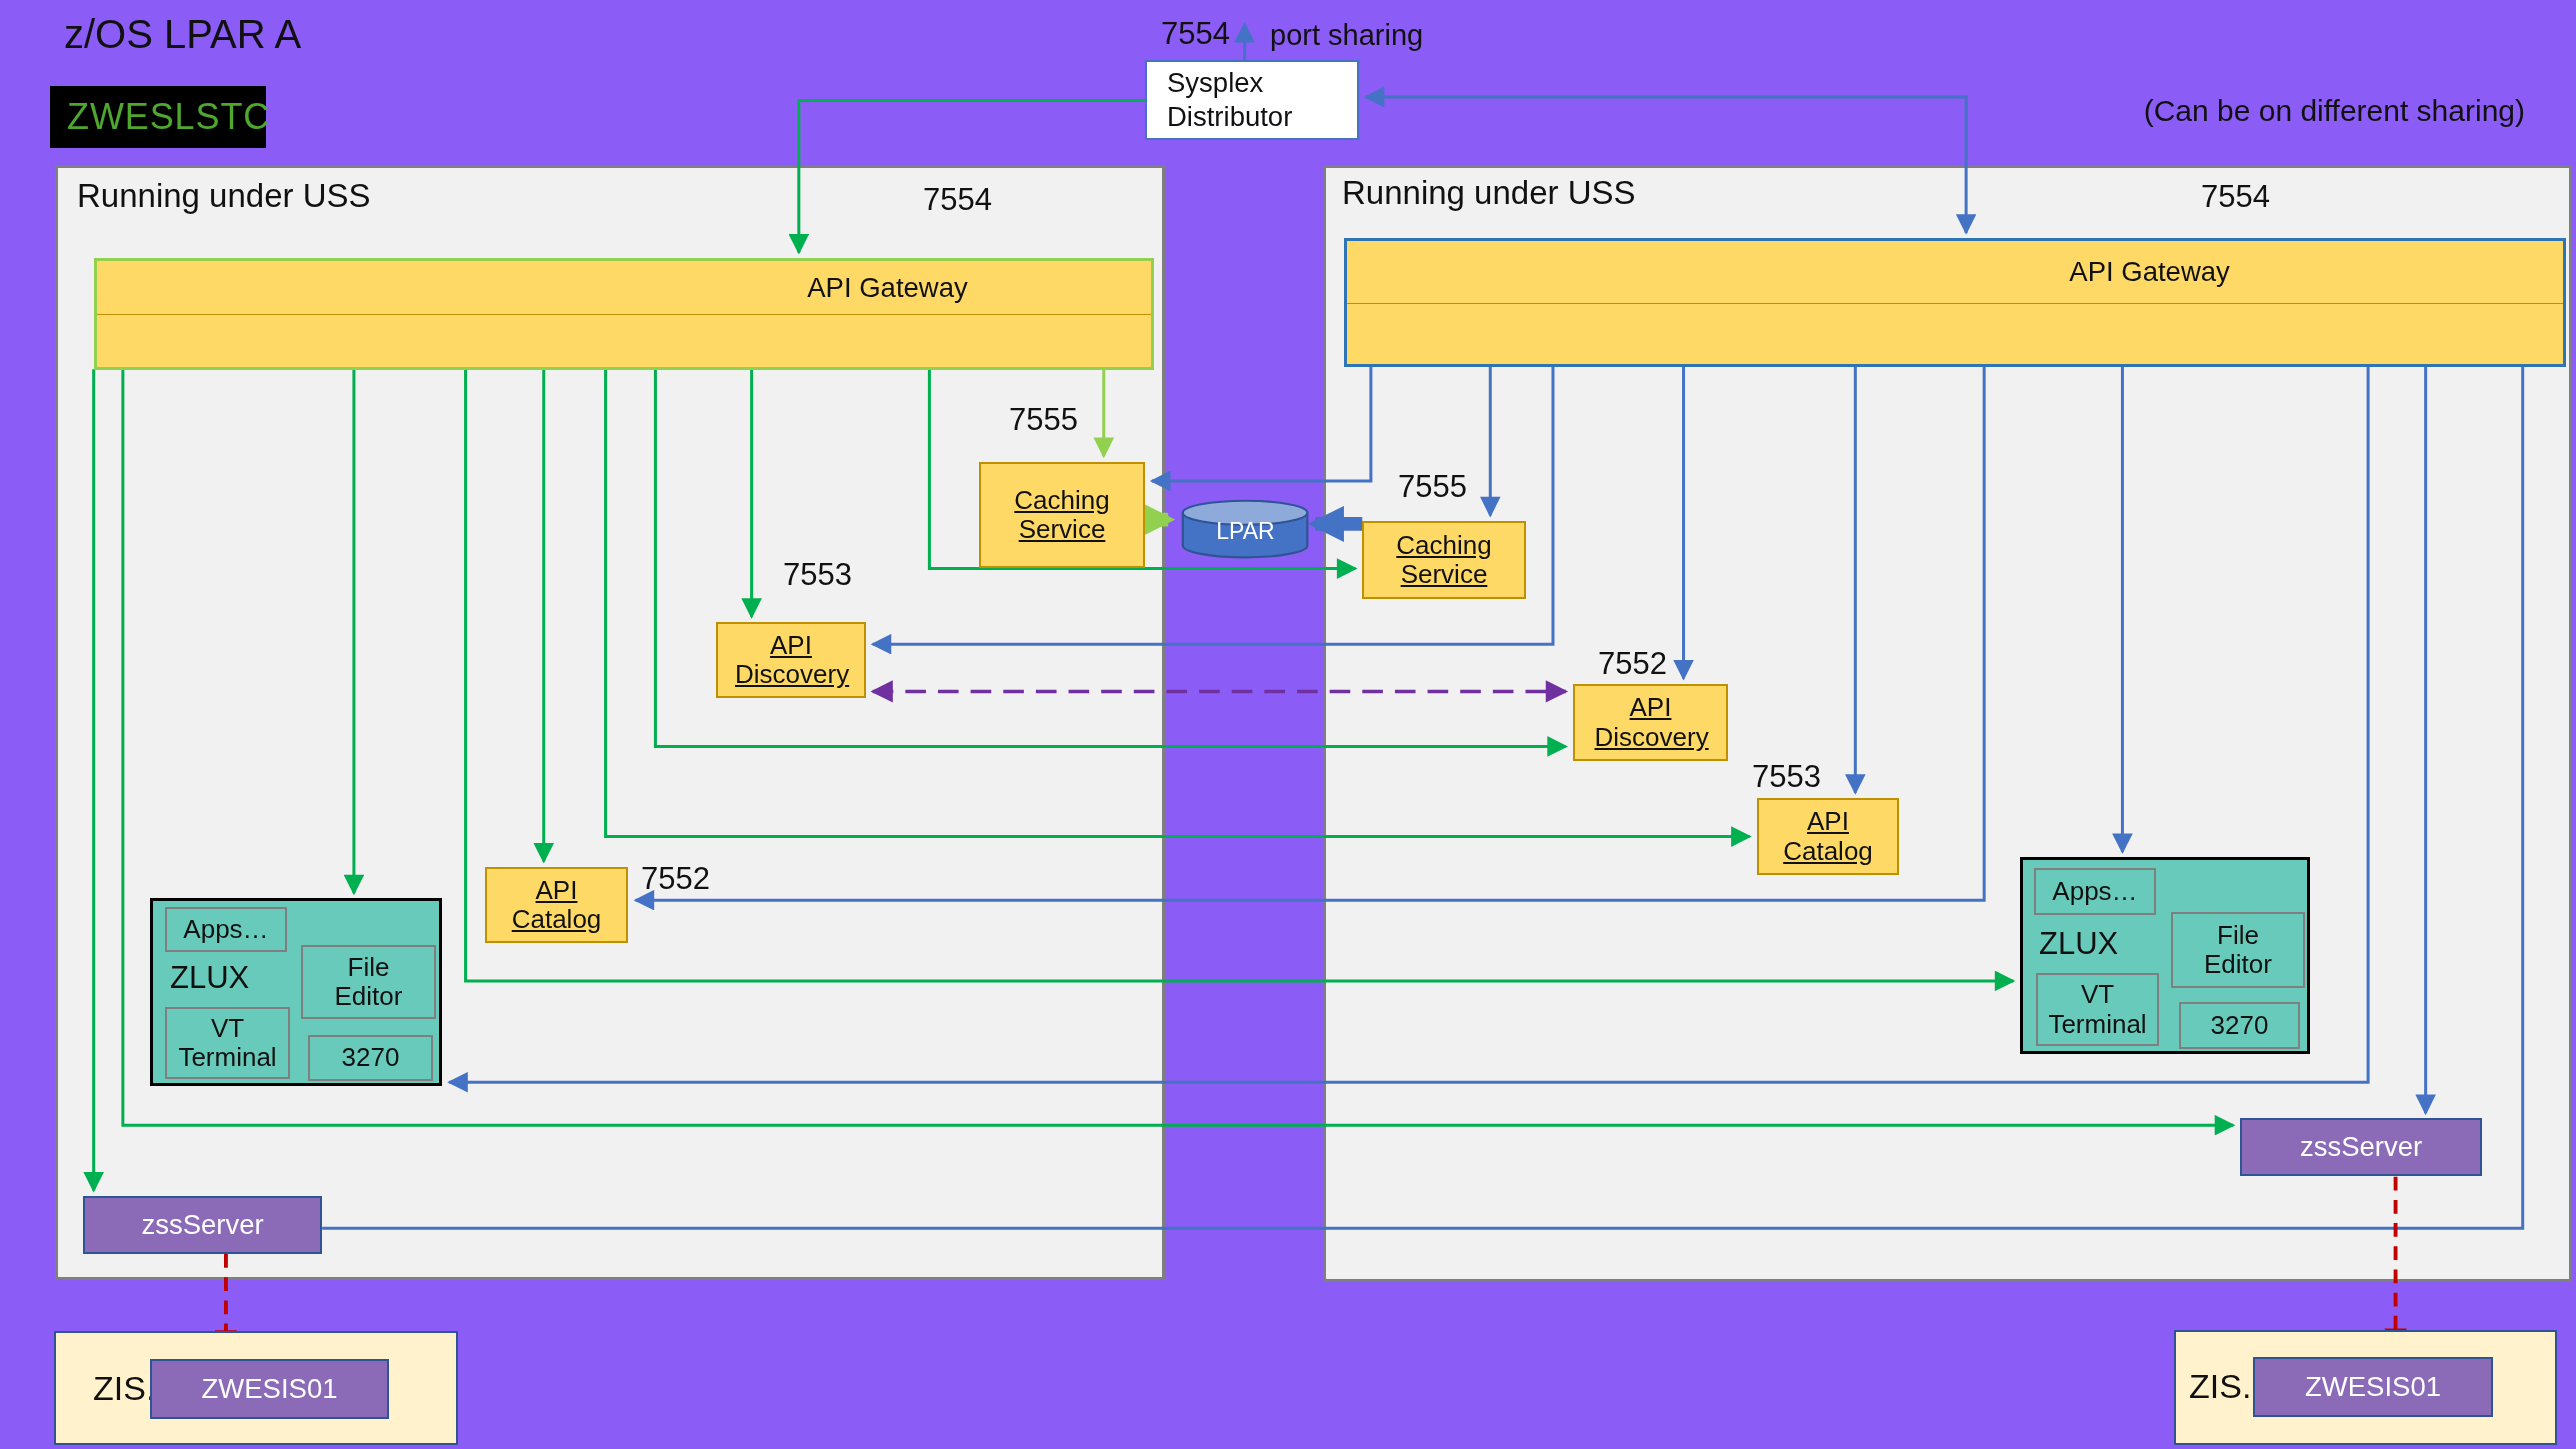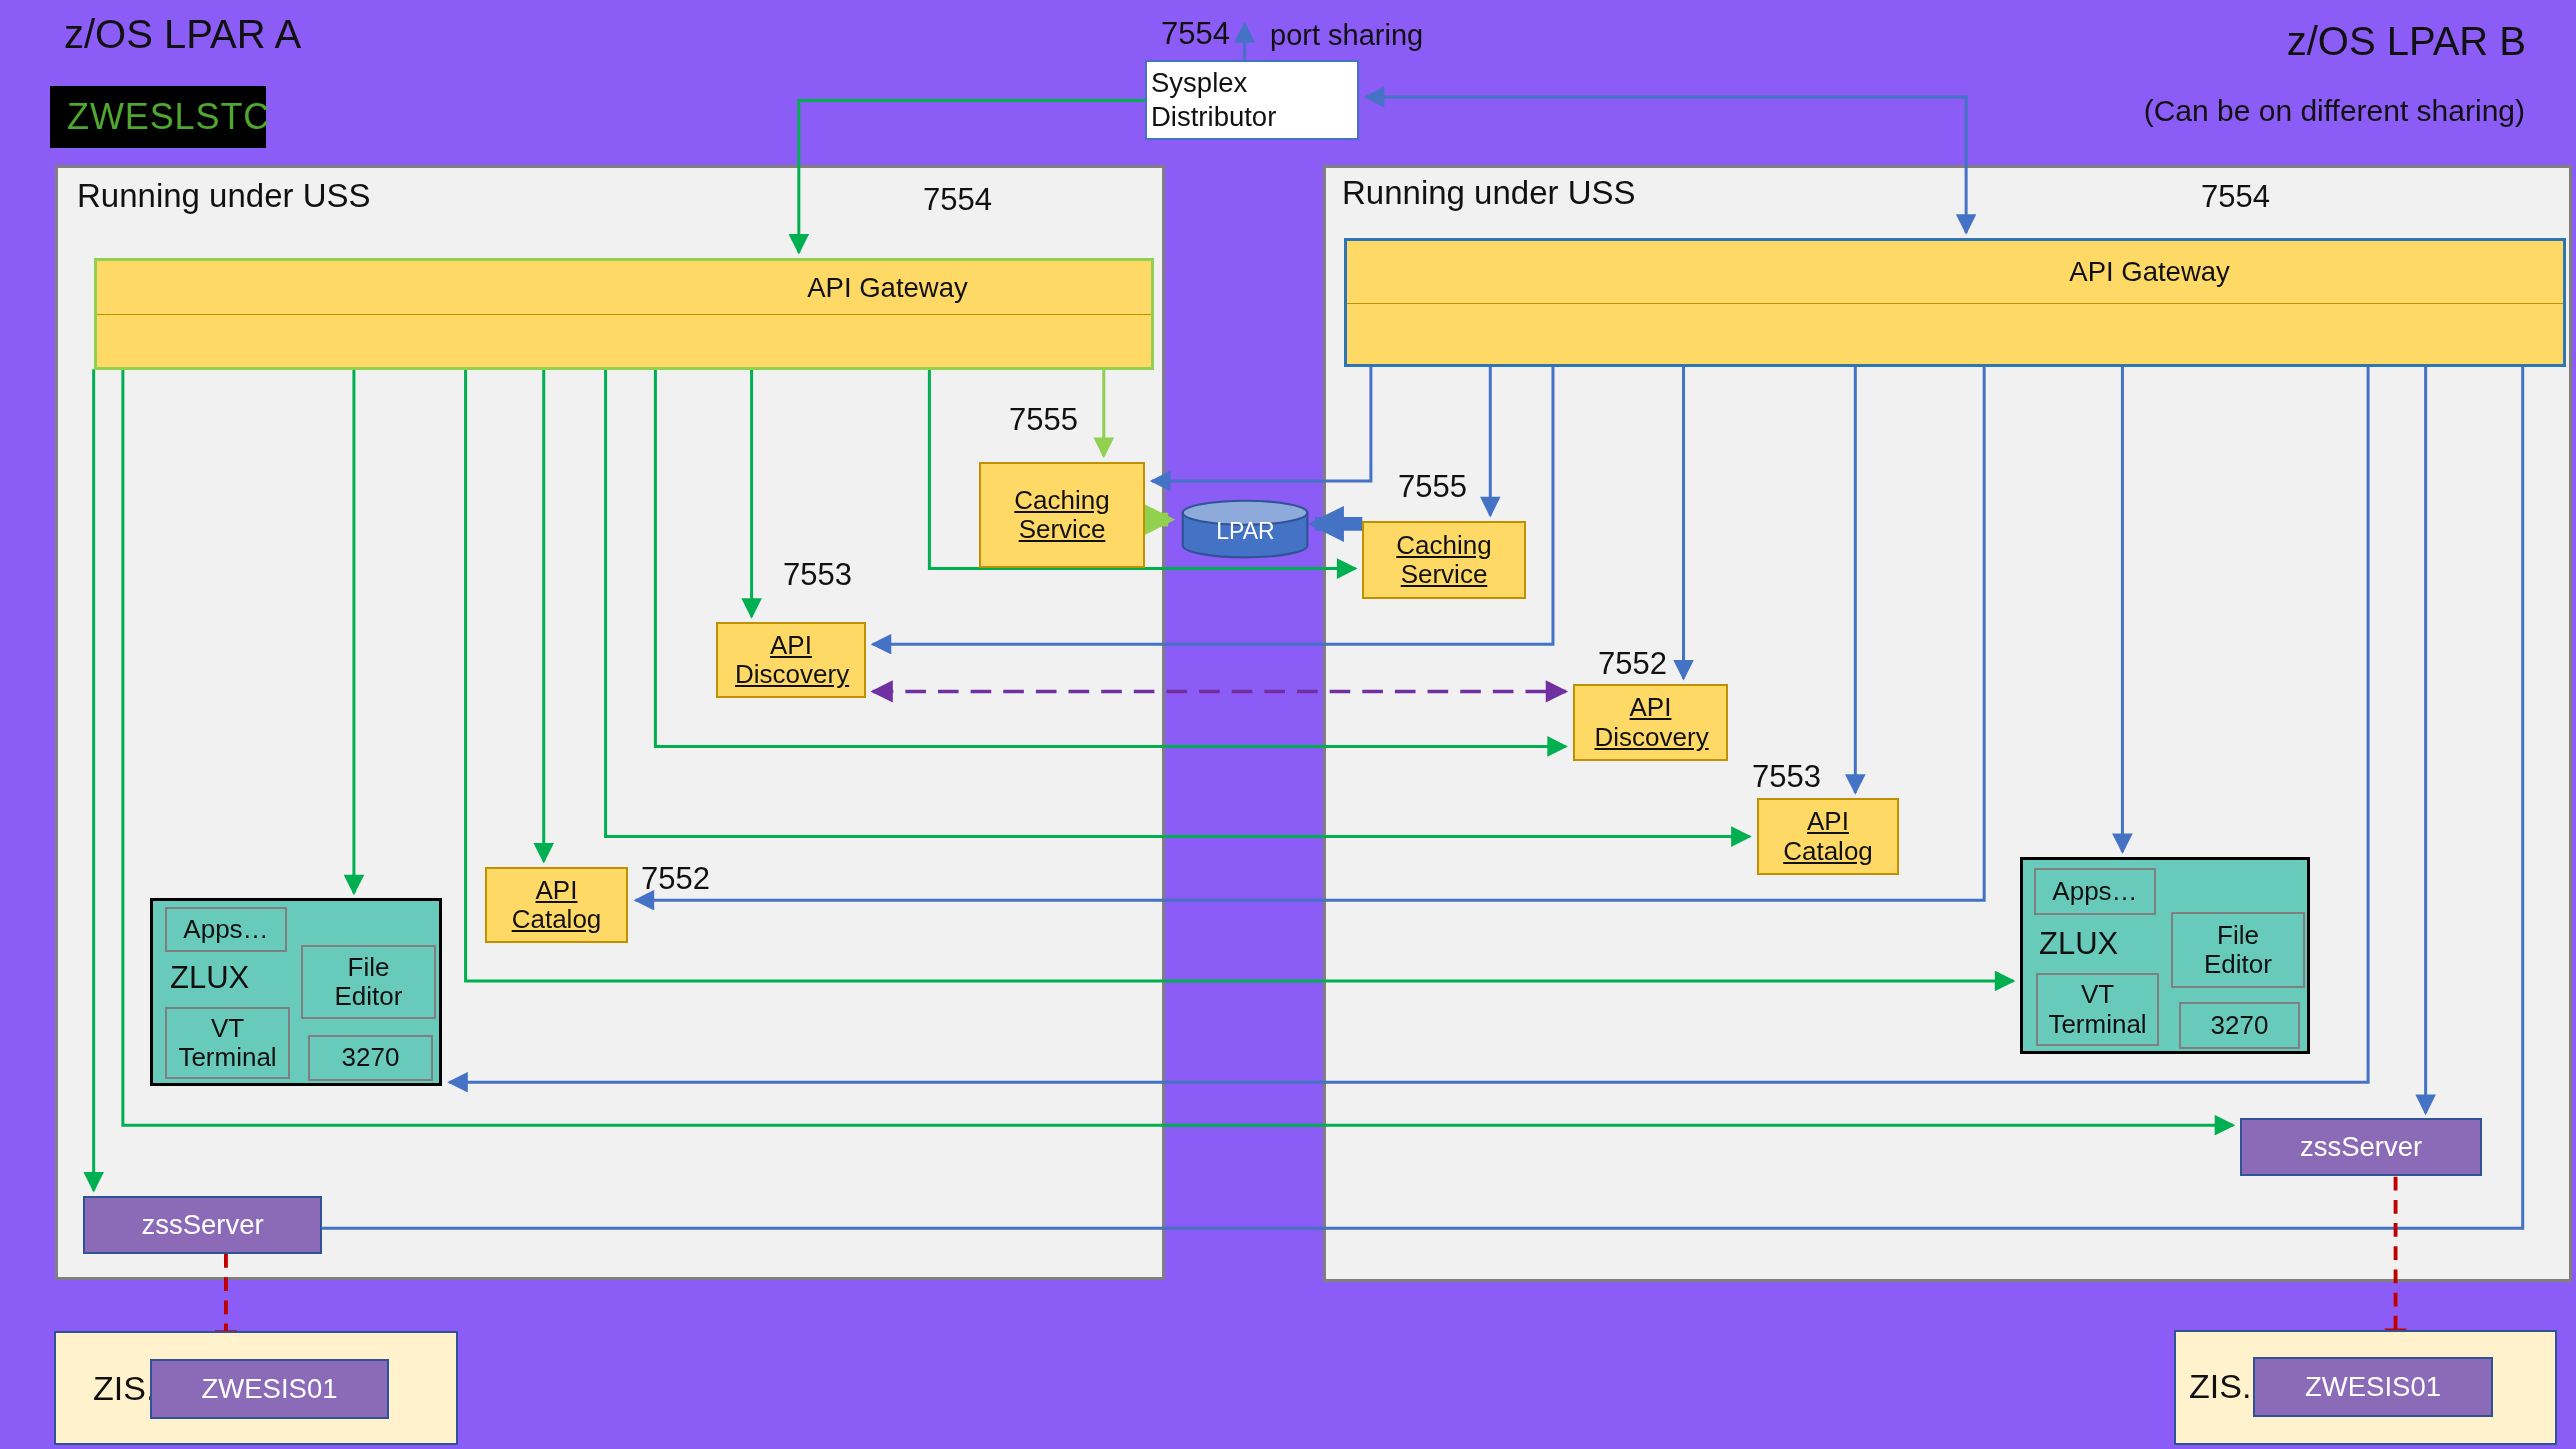--- a/index.html
+++ b/index.html
@@ -15,21 +15,21 @@
   .gw-a{border:3.4px solid #92D050;}
   .gw-b{border:3.4px solid #2E75B6;}
   .gw-top{position:absolute;left:0;top:0;width:100%;height:50%;border-bottom:1.7px solid #BF9000;}
   .gw-label{position:absolute;top:0;height:50%;display:flex;align-items:center;justify-content:center;
             font-size:27.5px;}
   .teal{background:#68CABA;border:3.4px solid #000;}
   .teal-inner{background:#68CABA;border:2.6px solid #7f7f7f;font-size:26px;}
   .purple{background:#8B6BB8;border:2.6px solid #2E5496;color:#fff;font-size:27.5px;}
   .cream{background:#FFF2CC;border:2.6px solid #2E5496;}
   .white-box{background:#fff;border:2.6px solid #4472C4;font-size:27.5px;
-             justify-content:flex-start;text-align:left;padding-left:4px;}
+             justify-content:flex-start;text-align:left;padding-left:20px;}
   .lbl{position:absolute;white-space:nowrap;}
   .port{font-size:31px;}
   .hdr{font-size:33px;}
   .title{font-size:40px;}
   .badge{position:absolute;background:#000;display:flex;align-items:center;}
   .badge span{color:#4EA72E;font-size:36px;padding-left:17px;letter-spacing:0.9px;}
   .vsam-label{position:absolute;color:#fff;font-size:23px;text-align:center;}
 </style>
 </head>
 <body>
@@ -105,21 +105,20 @@
       <ellipse cx="1449.5" cy="597" rx="72.5" ry="14" fill="#8EAADB" stroke="#2E5496" stroke-width="2.5"></ellipse>
     </g>
   </svg>
 
   <div class="layer">
 
     <div class="lbl title" style="left:64px;top:12px;">z/OS LPAR A</div>
     <div class="badge" style="left:50px;top:86px;width:216px;height:62px;">
       <span>ZWESLSTC</span>
     </div>
-    <div class="lbl title" style="left:2182px;top:19px;width:344px;text-align:right;">z/OS LPAR B</div>
     <div class="lbl" style="left:2096px;top:94px;width:429px;text-align:right;font-size:30px;">(Can be on different sharing)</div>
 
     <div class="lbl port" style="left:1161px;top:15.5px;">7554</div>
     <div class="lbl" style="left:1270px;top:19px;font-size:29px;">port sharing</div>
     <div class="box white-box" style="left:1145px;top:60px;width:214px;height:80px;line-height:1.25;">
       <span style="width:155px;">Sysplex Distributor</span>
     </div>
 
     <div class="lbl hdr" style="left:77px;top:177px;">Running under USS</div>
     <div class="lbl port" style="left:923px;top:182px;">7554</div>

